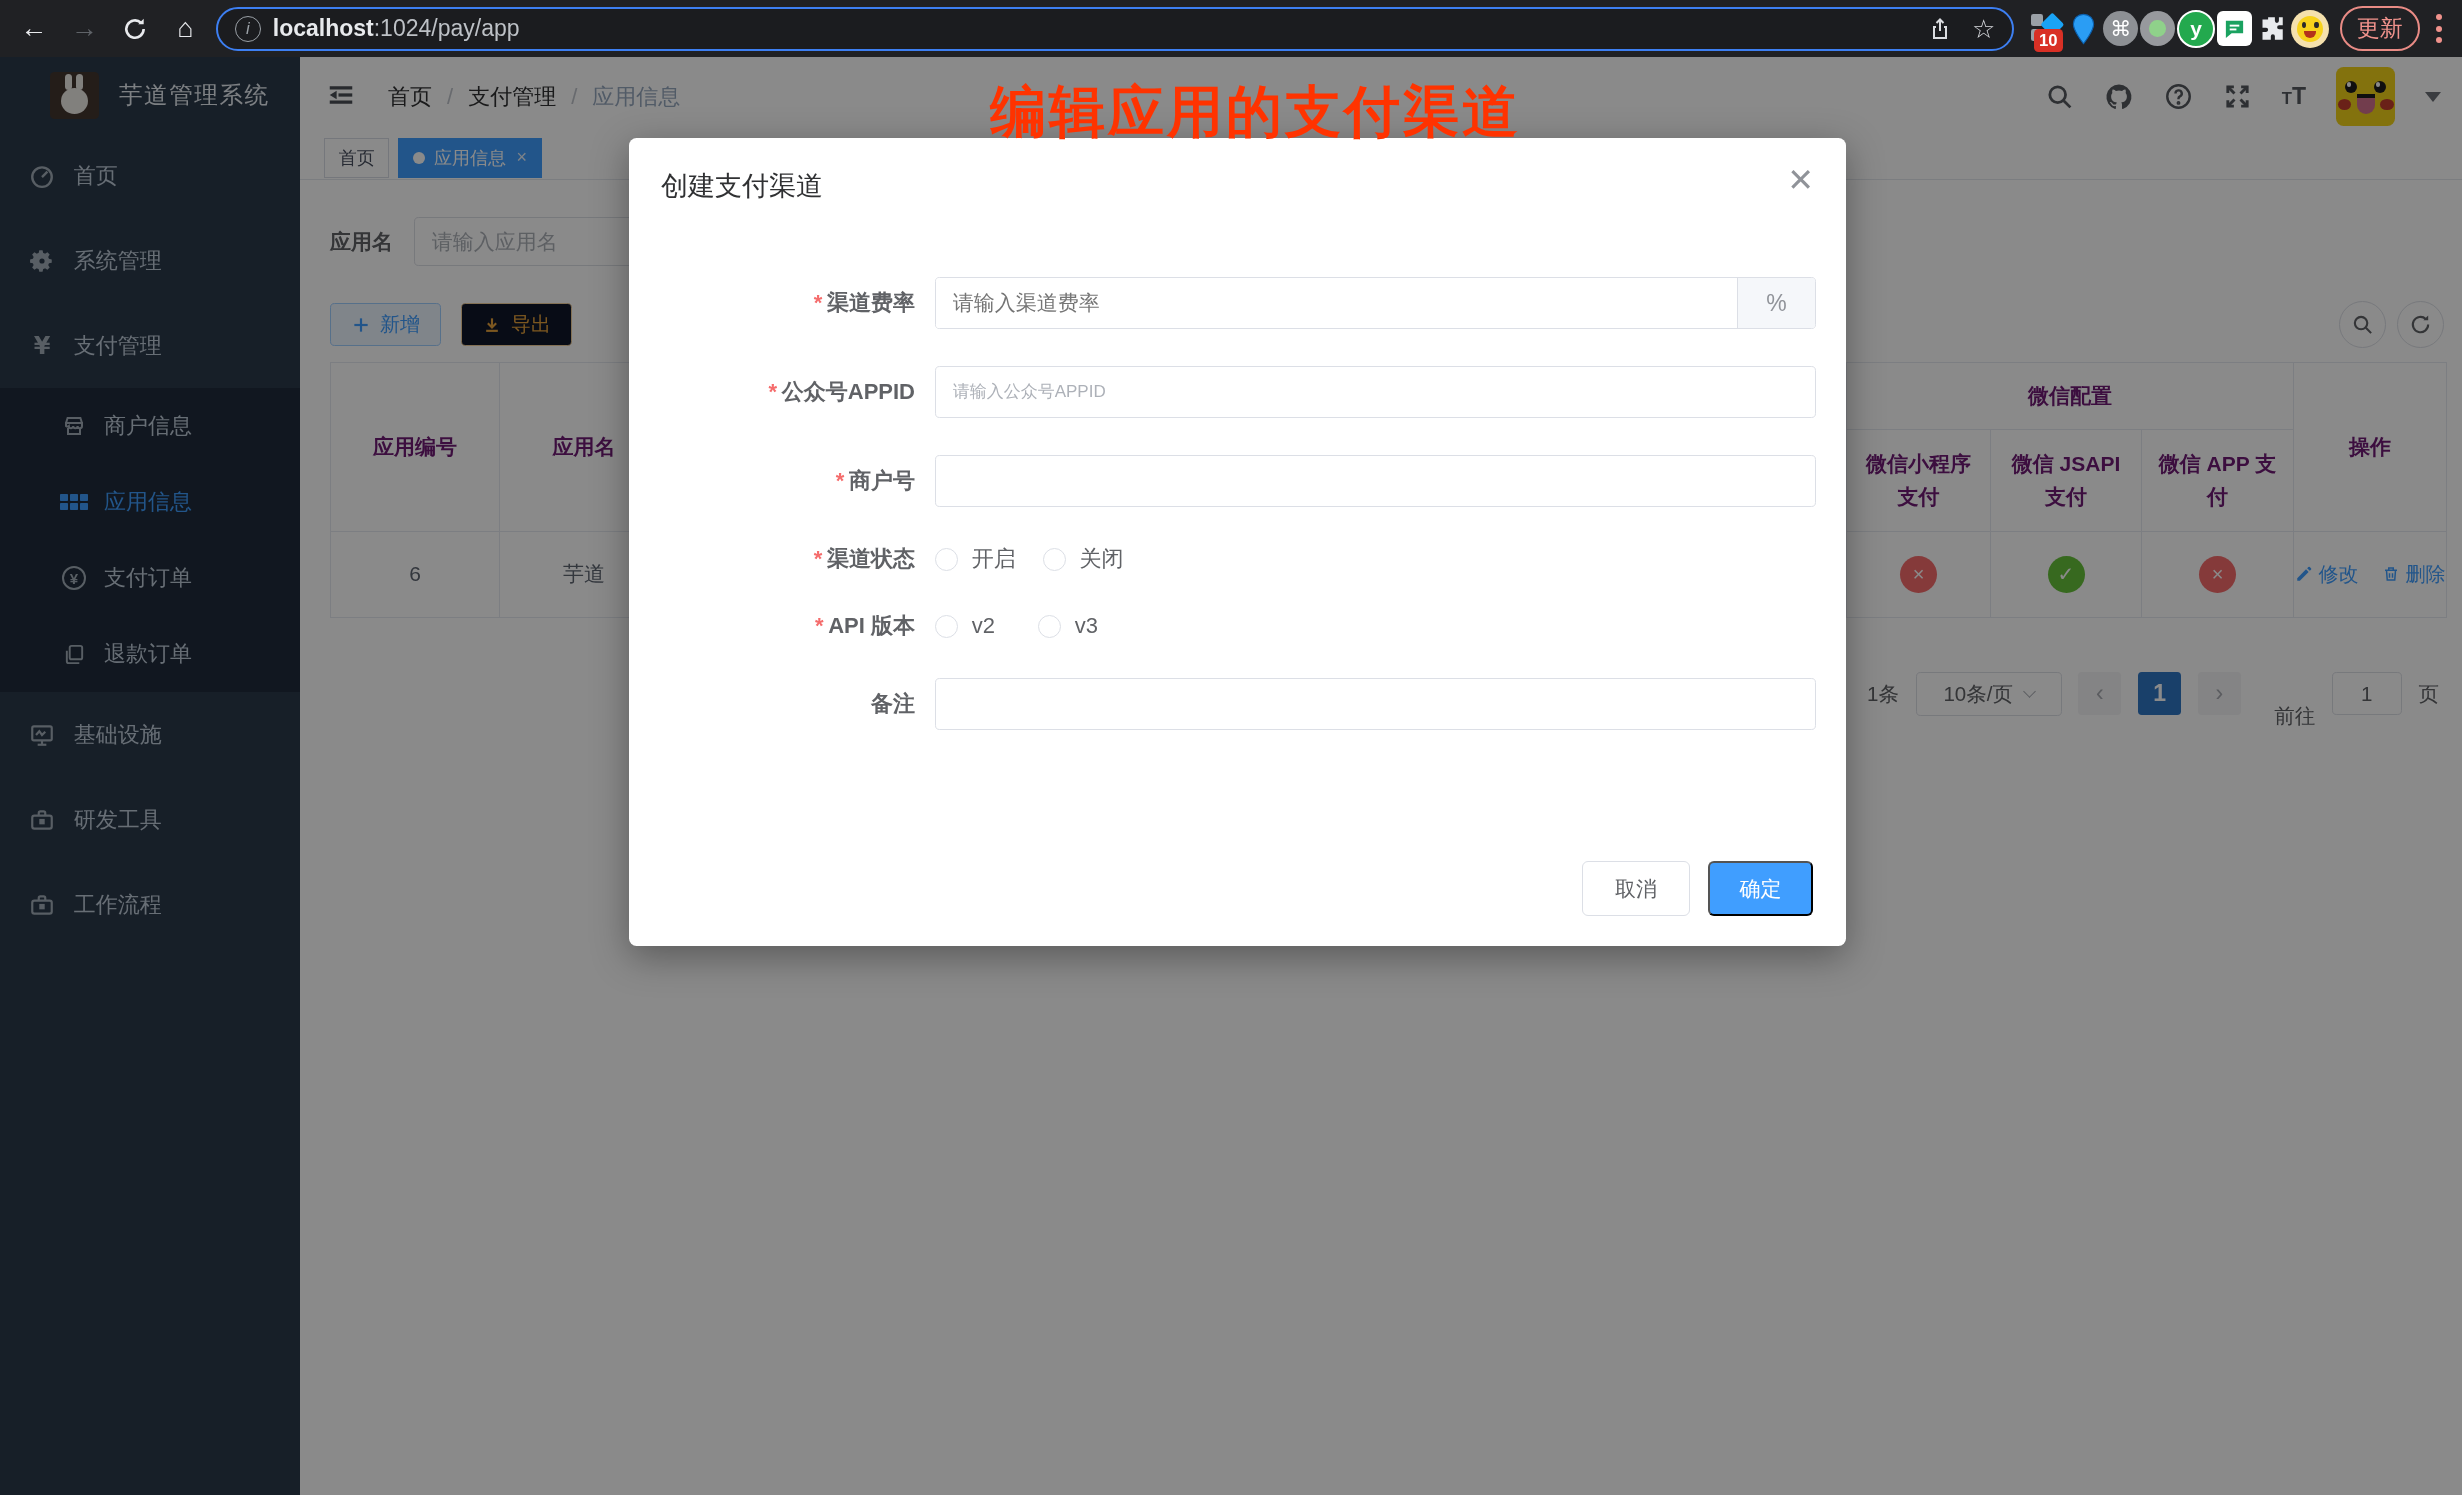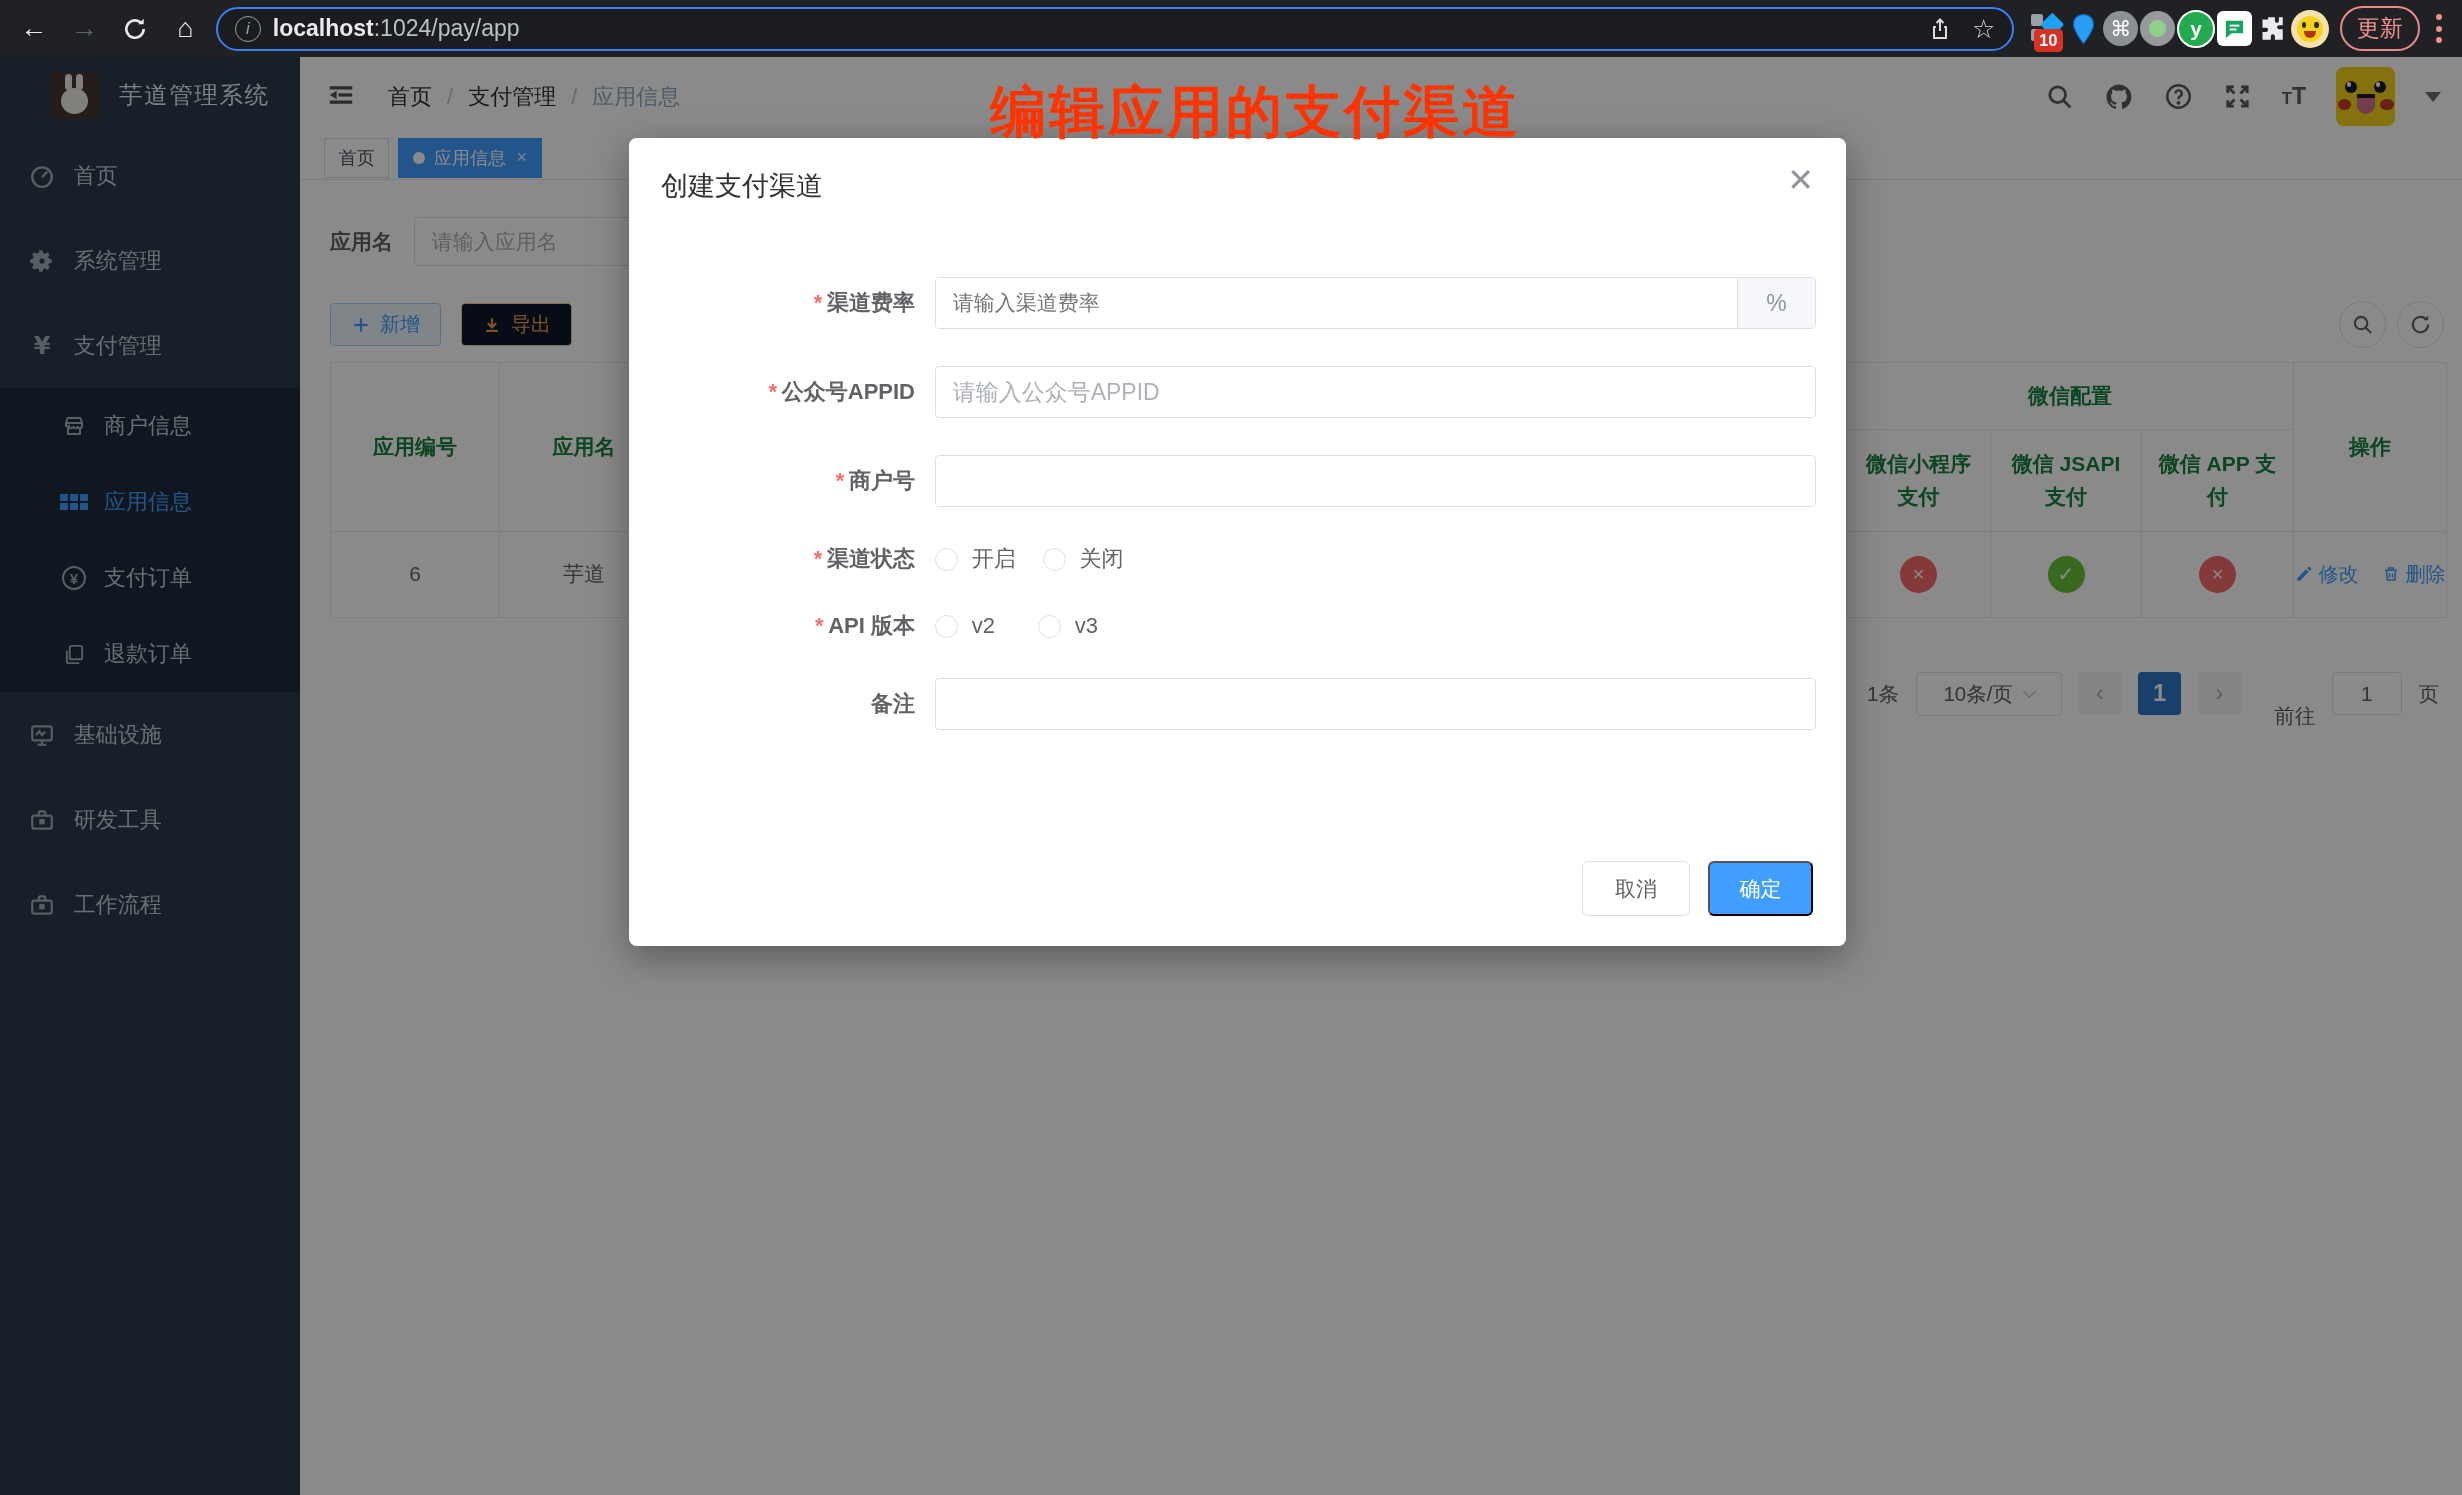--- a/index.html
+++ b/index.html
@@ -100,21 +100,21 @@
   .mini-btn { width:47px; height:47px; border-radius:50%; border:0.8px solid #dcdfe6; background:#fff;
               display:flex; align-items:center; justify-content:center; color:#606266; }
 
   .table { margin:13.7px 15px 0 30px; display:grid;
            grid-template-columns:169px 169px 1fr 144px 151px 152px 153px;
            grid-template-rows:67px 102px 86px;
            border-top:0.8px solid #e6e9f0; border-left:0.8px solid #e6e9f0;
            font-size:21px; color:#5f6672; }
   .cell { border-right:0.8px solid #e6e9f0; border-bottom:0.8px solid #e6e9f0;
           display:flex; align-items:center; justify-content:center; text-align:center; padding:0 10.6px; }
-  .th { font-weight:700; color:#15803d; line-height:1.6; }
+  .th { font-weight:700; color:#701a75; line-height:1.6; }
   .status-dot { width:37px; height:37px; border-radius:50%; color:#fff; font-size:20px;
                 display:flex; align-items:center; justify-content:center; }
   .status-dot.off { background:#f56c6c; }
   .status-dot.on { background:#67c23a; }
   .row-actions { display:flex; gap:23px; color:#409eff; font-size:20px; }
   .row-actions .act { display:flex; align-items:center; gap:6px; white-space:nowrap; }
 
   .pager-row { display:flex; align-items:center; justify-content:flex-end; margin:40px 23px 0 0;
                gap:16.7px; font-size:20.5px; color:#606266; }
   .psize { width:146px; height:44px; border:0.8px solid #dcdfe6; border-radius:4.6px; display:flex;
@@ -136,21 +136,21 @@
             border-radius:7.6px; z-index:20; box-shadow:0 10.6px 37px rgba(0,0,0,.35); }
   .dlg-header { padding:30px 32px 0 32px; display:flex; align-items:flex-start; }
   .dlg-title { font-size:27px; color:#303133; }
   .dlg-close { margin-left:auto; color:#909399; font-size:32px; line-height:0.8; font-weight:300; }
   .dlg-body { padding-top:73px; }
   .dlg-row { display:flex; align-items:center; margin-bottom:37px; }
   .dlg-label { width:306px; padding-right:20px; text-align:right; font-size:22px; color:#606266;
                font-weight:700; flex:0 0 auto; white-space:nowrap; }
   .req { color:#f56c6c; margin-right:4.6px; font-weight:700; }
   .dlg-input { width:881px; height:52px; border:0.8px solid #dcdfe6; border-radius:4.6px;
-               padding:0 16.7px; font-size:23px; color:#7f1d1d; }
+               padding:0 16.7px; font-size:17px; color:#7f1d1d; }
   .dlg-input::placeholder, .f-input::placeholder { color:#adb1b8; }
   .input-group { width:881px; height:52px; border:0.8px solid #dcdfe6; border-radius:4.6px; display:flex;
                  overflow:hidden; }
   .input-group input { flex:1 1 auto; border:none; outline:none; padding:0 16.7px; font-size:21px; color:#606266; min-width:0;}
   .append { width:78px; background:#f5f7fa; border-left:0.8px solid #dcdfe6; color:#909399; font-size:23px;
             display:flex; align-items:center; justify-content:center; flex:0 0 auto;}
   .radio-group { display:flex; align-items:center; gap:27px; }
   .radio { display:flex; align-items:center; gap:13.7px; color:#606266; font-size:22px; }
   .radio .rc { width:23px; height:23px; border:1.5px solid #dcdfe6; border-radius:50%; background:#fff; }
   .dlg-footer { position:absolute; right:33px; bottom:30px; display:flex; gap:18px; }

